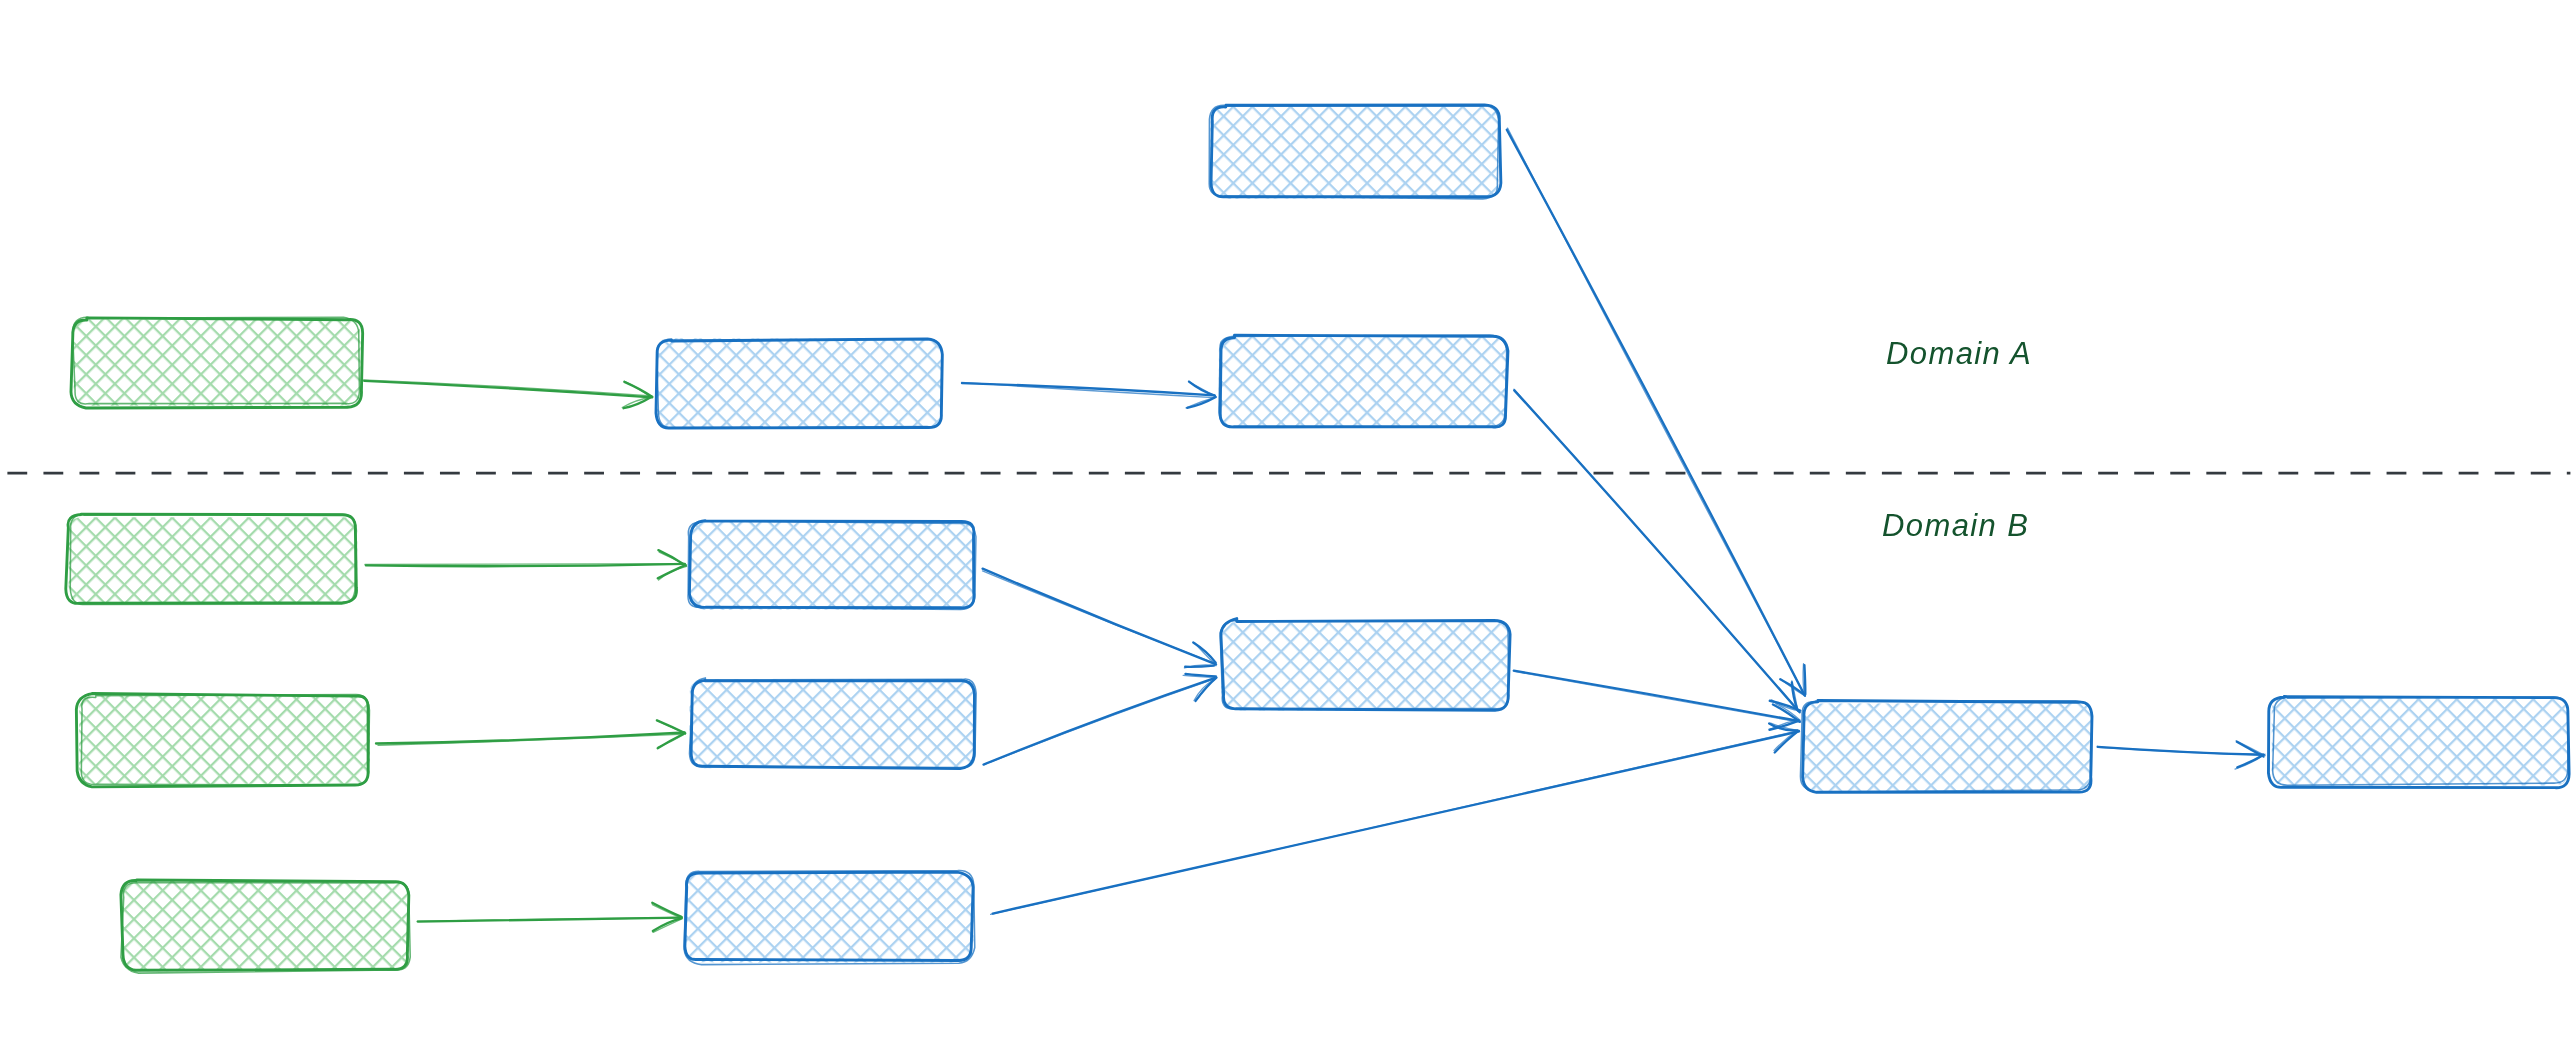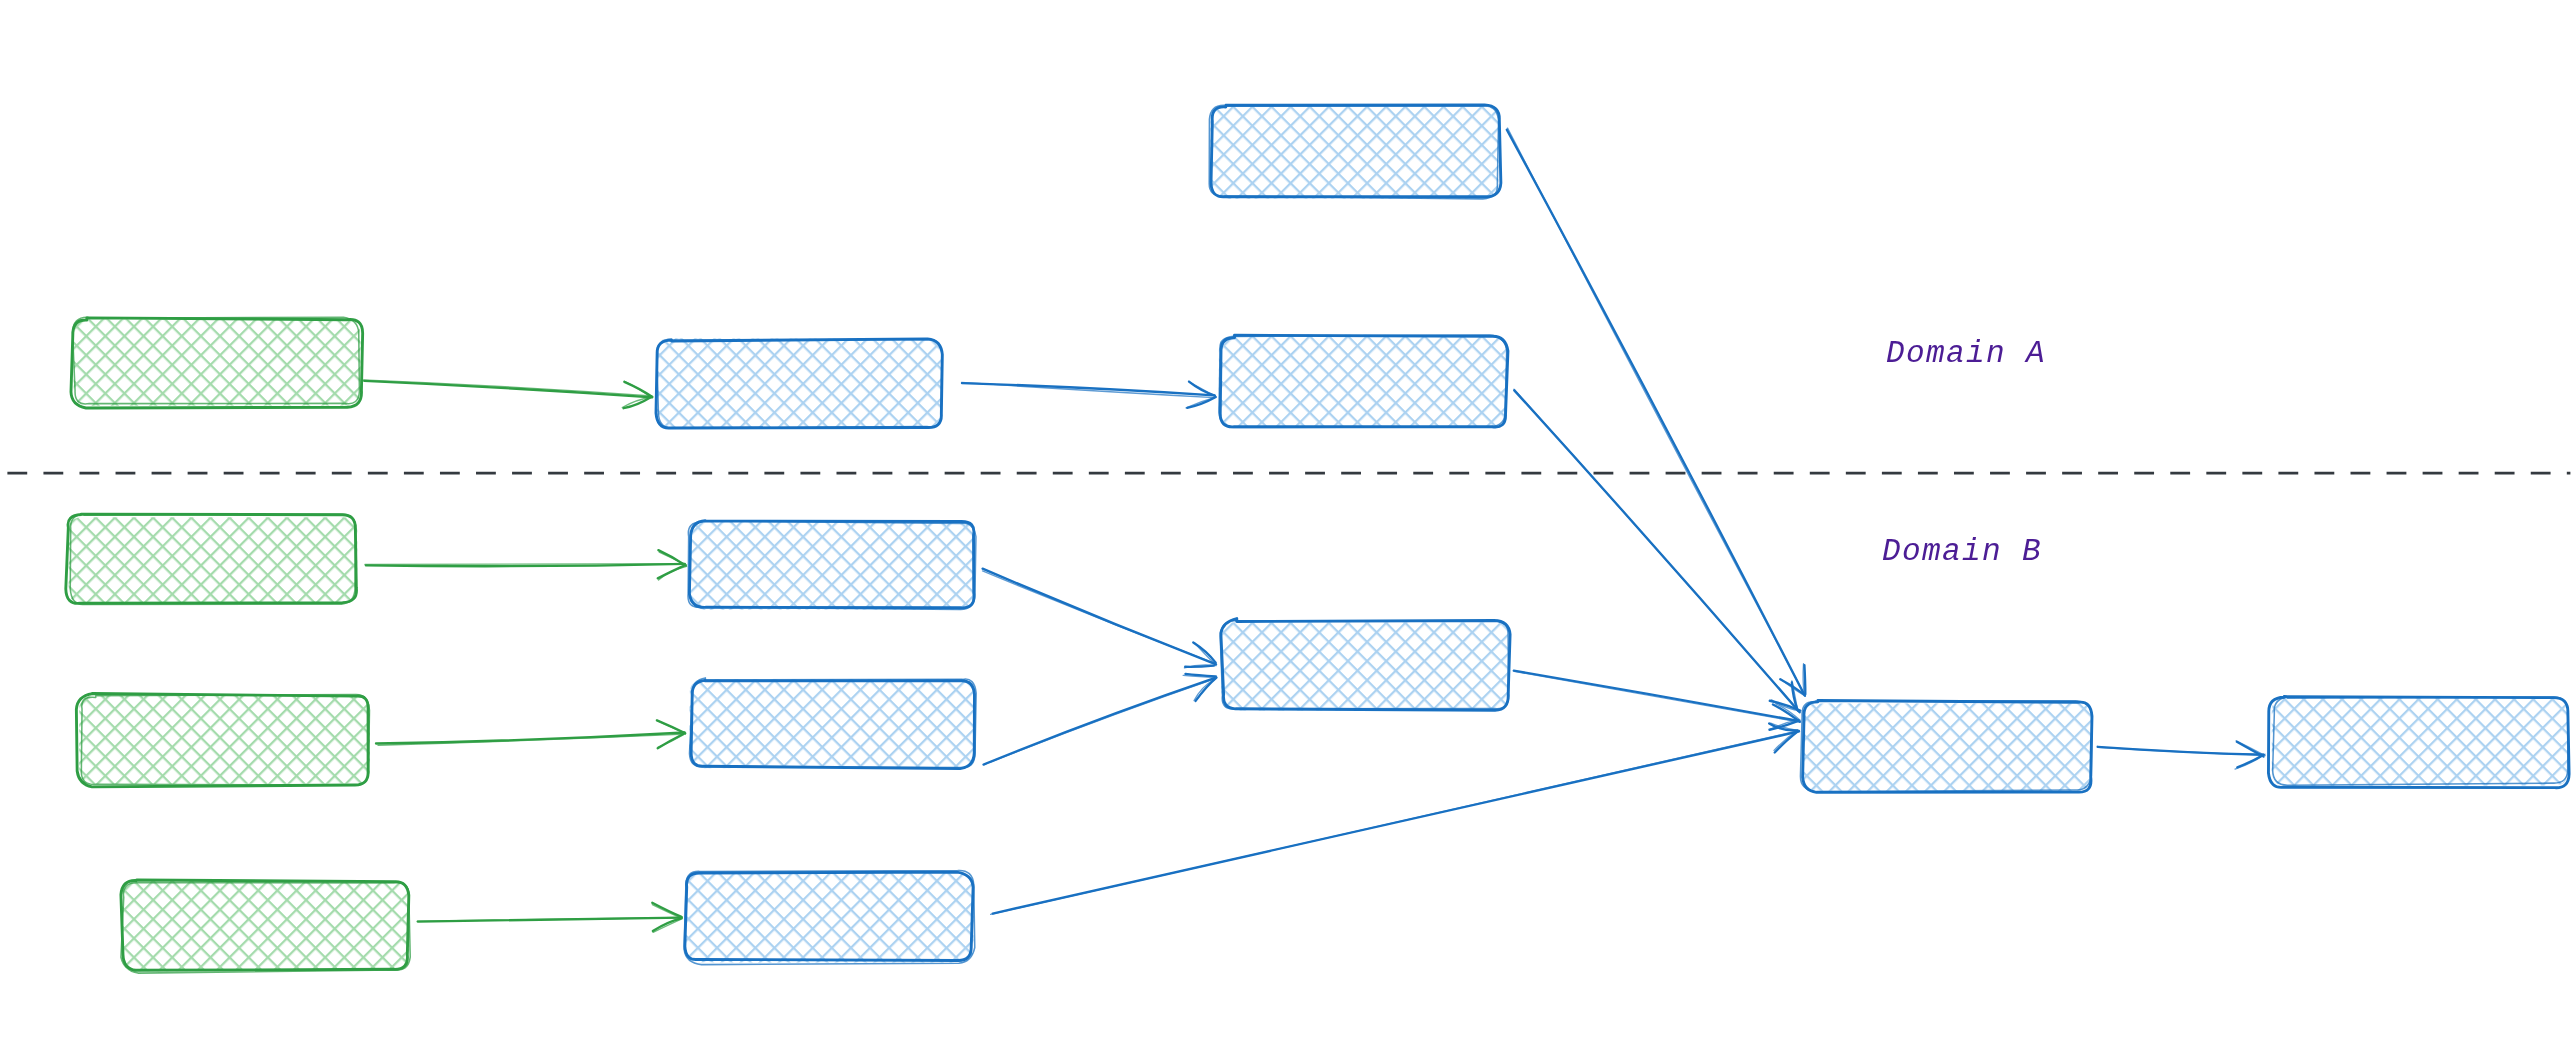--- a/index.html
+++ b/index.html
@@ -3,25 +3,25 @@
 <meta charset="utf-8">
 <title>Domain Flow Diagram</title>
 <style>
   html,body{margin:0;padding:0;background:#ffffff;}
   body{width:2576px;height:1049px;overflow:hidden;
        font-family:"DejaVu Sans", sans-serif;}
   #stage{position:relative;width:2576px;height:1049px;background:#fff;}
   #stage svg{position:absolute;left:0;top:0;width:2576px;height:1049px;}
   .domain-label{
     position:absolute;
-    font-family:Liberation Mono, monospace;
+    font-family:Liberation Sans, sans-serif;
     font-size:31px;
     font-style:italic;
     letter-spacing:1.4px;
-    color:#4c1d95;
+    color:#14532d;
     white-space:nowrap;
     user-select:none;
   }
 </style>
 </head>
 <body>
 
 <div id="stage">
 
   <svg id="scene" xmlns="http://www.w3.org/2000/svg" viewBox="0 0 2858 1164" aria-hidden="true">
@@ -201,16 +201,16 @@
           <path d="M2534.4425494083202,772.9265970636532 L2832.847035639491,774.1511035358534 Q2849.682674602922,774.0167087207362 2849.1930417775175,790.5925834903494 L2850.5383917984177,858.8779200917481 Q2850.205831449758,875.0635672150552 2834.472972836252,873.999743123874 L2533.5379572700895,873.5510325843841 Q2518.827212703619,875.2915284674614 2516.936992084626,857.7489619433879 L2517.3092865359968,790.4009886576608 Q2516.884627730716,773.9231284279005 2534.4425494083202,773.6157198689506 Z" fill="none" stroke="#1971c2" stroke-width="3.2" stroke-linecap="round" stroke-linejoin="round" opacity="1"></path>
           <path d="M2538.039438019879,774.7171886042319 L2834.6711174879224,773.3243928190134 Q2849.6667267020794,774.3115872765146 2849.6010988420994,790.8087384431623 L2848.9650196386874,855.023744443152 Q2848.3991371876004,869.376848460976 2832.99580379501,868.9791896307654 L2538.283683553897,871.2190579001791 Q2521.894829408936,871.3734172877855 2521.5944849225507,854.5505878535099 L2523.476066490151,790.6841769183985 Q2522.1383899809794,775.8127478539757 2538.039438019879,773.4442319667897 Z" fill="none" stroke="#1971c2" stroke-width="1.7" stroke-linecap="round" stroke-linejoin="round" opacity="0.75"></path>
         </g>
       </g>
     <g id="divider-layer">
         <line x1="8" y1="525" x2="2852" y2="525" stroke="#343a40" stroke-width="3" stroke-dasharray="22 18" stroke-linecap="butt"></line>
       </g>
   </svg>
 
   <div class="domain-label" id="label-domain-a" style="left: 1886px; top: 336px;">Domain A</div>
-  <div class="domain-label" id="label-domain-b" style="left: 1882px; top: 534px;">Domain B</div>
+  <div class="domain-label" id="label-domain-b" style="left: 1882px; top: 508px;">Domain B</div>
 
 </div>
 
 
 </body></html>

